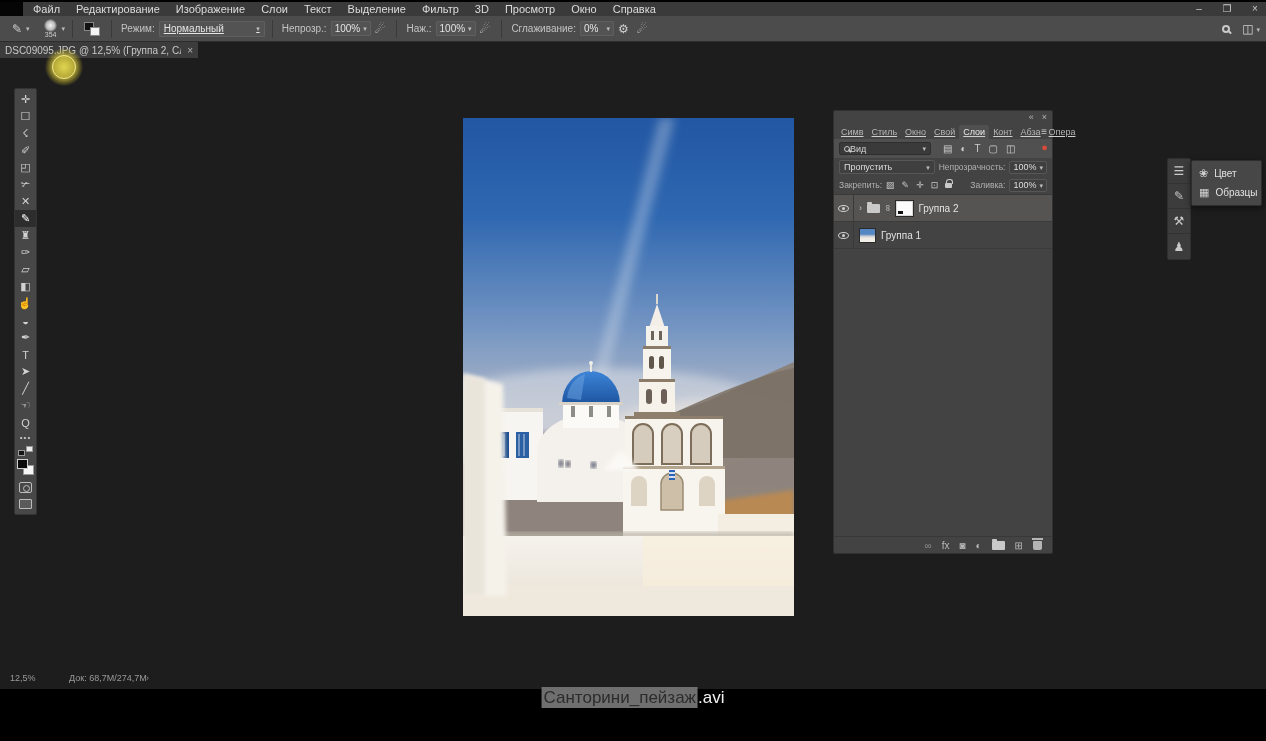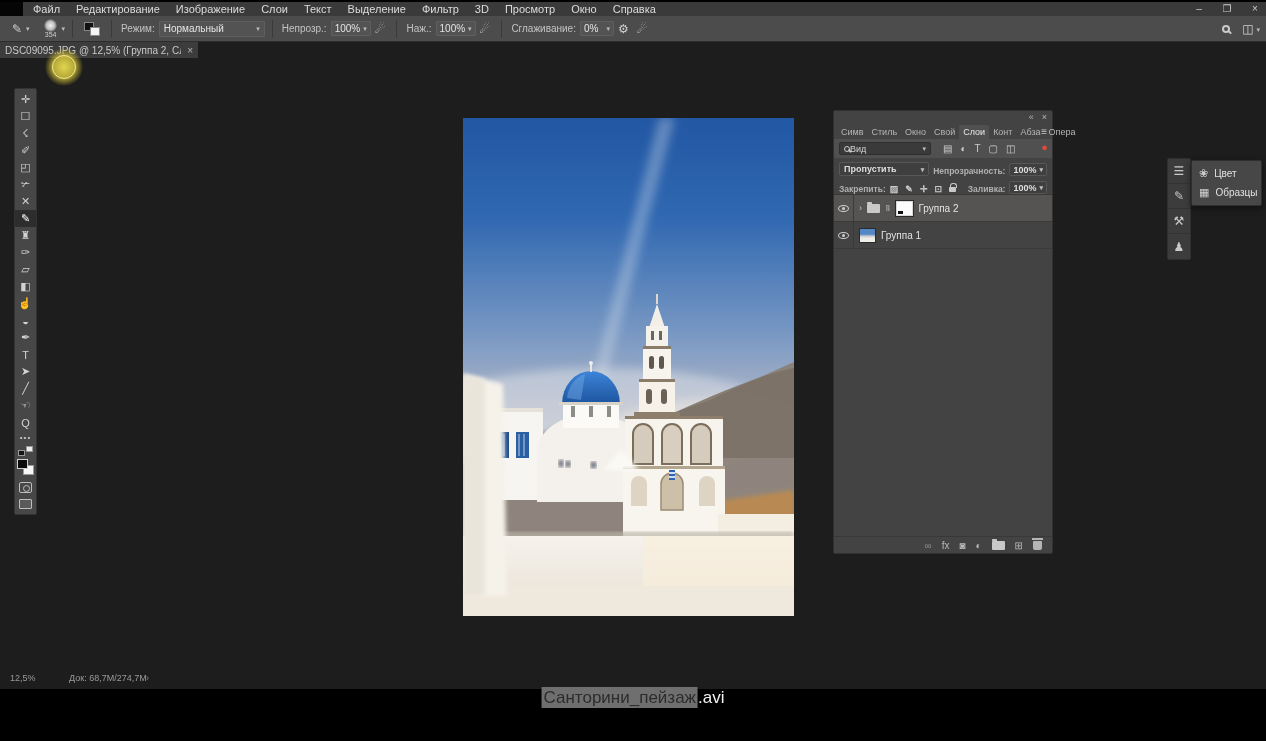--- a/index.html
+++ b/index.html
@@ -19,21 +19,21 @@
 
   
   .optionsbar { position:absolute; left:0; top:14px; width:1266px; height:26px; background:#4c4c4c;
     border-bottom:1px solid #2c2c2c; display:flex; align-items:center; font-size:10px; color:#d4d4d4; }
   .ob { display:flex; align-items:center; }
   .ob-sep { width:1px; height:18px; background:#3a3a3a; margin:0 7px; }
   .ob-label { color:#c3c3c3; margin:0 4px 0 2px; }
   .ob-box { background:#535353; border:1px solid #5f5f5f; border-radius:1px; height:15px;
     min-width:34px; padding:0 3px; display:flex; align-items:center; justify-content:space-between; gap:3px; color:#e4e4e4; }
   .ob-select { background:#535353; border:1px solid #5f5f5f; border-radius:1px; height:16px;
-    width:106px; padding:0 4px; display:flex; align-items:center; justify-content:space-between; color:#e4e4e4; }
+    width:106px; padding:0 4px; display:flex; align-items:center; justify-content:space-between; color:#e4e4e4;text-decoration:underline; }
   .chev { font-size:7px; color:#bdbdbd; line-height:1; }
   .ob-icon { font-size:12px; color:#cfcfcf; margin:0 4px; }
   .brush-preview { display:flex; flex-direction:column; align-items:center; width:22px; margin-left:10px; }
   .brush-dot { width:13px; height:13px; border-radius:50%;
     background:radial-gradient(circle, #f2f2f2 0%, #bdbdbd 45%, rgba(120,120,120,0) 75%); }
   .brush-size { font-size:7px; color:#cfcfcf; margin-top:-1px; }
   .fgbg-mini { width:16px; height:14px; position:relative; margin:0 4px; }
   .fgbg-mini .b { position:absolute; left:0; top:0; width:10px; height:9px; background:#111; border:1px solid #888; }
   .fgbg-mini .w { position:absolute; right:0; bottom:0; width:10px; height:9px; background:#f4f4f4; border:1px solid #888; }
   .ob-right { position:absolute; right:6px; top:0; height:26px; display:flex; align-items:center; gap:12px; }
@@ -69,31 +69,31 @@
   .scrmode { width:13px; height:10px; border:1px solid #bdbdbd; border-radius:1px; margin:3px 0 1px; background:#5a5a5a; }
 
   
   .photo { position:absolute; left:463px; top:116px; width:331px; height:498px; }
 
   
   .layers-panel { position:absolute; left:833px; top:108px; width:220px; height:444px;
     background:#434343; border:1px solid #313131; border-radius:2px; font-size:9px; color:#cfcfcf; }
   .lp-header { position:relative; height:12px; }
   .lp-header .hicons { position:absolute; right:5px; top:1px; display:flex; gap:8px; color:#b5b5b5; font-size:9px; }
-  .lp-tabs { display:flex; align-items:flex-end; height:16px; padding-left:3px; position:relative; }
+  .lp-tabs { display:flex; align-items:flex-end; height:16px; padding-left:3px; position:relative;text-decoration:underline; }
   .lp-tab { padding:2px 4px; color:#b5b5b5; font-size:9px; white-space:nowrap; }
   .lp-tab.active { background:#505050; color:#e8e8e8; border-radius:2px 2px 0 0; }
   .lp-burger { position:absolute; right:5px; bottom:2px; color:#c9c9c9; font-size:10px; }
   .lp-filter { height:19px; background:#505050; display:flex; align-items:center; padding:0 5px; position:relative; }
   .lp-search { width:92px; height:13px; background:#3a3a3a; border:1px solid #2e2e2e; border-radius:2px;
     display:flex; align-items:center; padding:0 4px; color:#d5d5d5; }
   .lp-search .chev { margin-left:auto; }
   .lp-filter-icons { display:flex; gap:8px; margin-left:12px; font-size:10px; color:#cdcdcd; align-items:center; }
   .lp-red-dot { position:absolute; right:4px; top:2px; color:#d84a3a; font-size:11px; }
-  .lp-row { height:18px; display:flex; align-items:flex-end; padding:0 5px; gap:4px;font-weight:bold; }
+  .lp-row { height:18px; display:flex; align-items:center; padding:0 5px; gap:4px; }
   .lp-select { width:112px; height:14px; background:#3f3f3f; border:1px solid #575757; border-radius:2px;
     display:flex; align-items:center; justify-content:space-between; padding:0 4px; color:#dedede; }
   .lp-label { color:#b0b0b0; font-size:8.5px; white-space:nowrap; }
   .lp-box { height:13px; background:#3f3f3f; border:1px solid #575757; border-radius:2px;
     padding:0 3px; display:flex; align-items:center; gap:3px; color:#dedede; margin-left:auto; }
   .lock-icons { display:flex; gap:7px; align-items:center; font-size:9px; color:#c9c9c9; }
 
   .layer-list { border-top:1px solid #393939; }
   .layer-row { height:27px; display:flex; align-items:center; border-bottom:1px solid #3a3a3a; gap:5px; }
   .layer-row.selected { background:#565452; }

